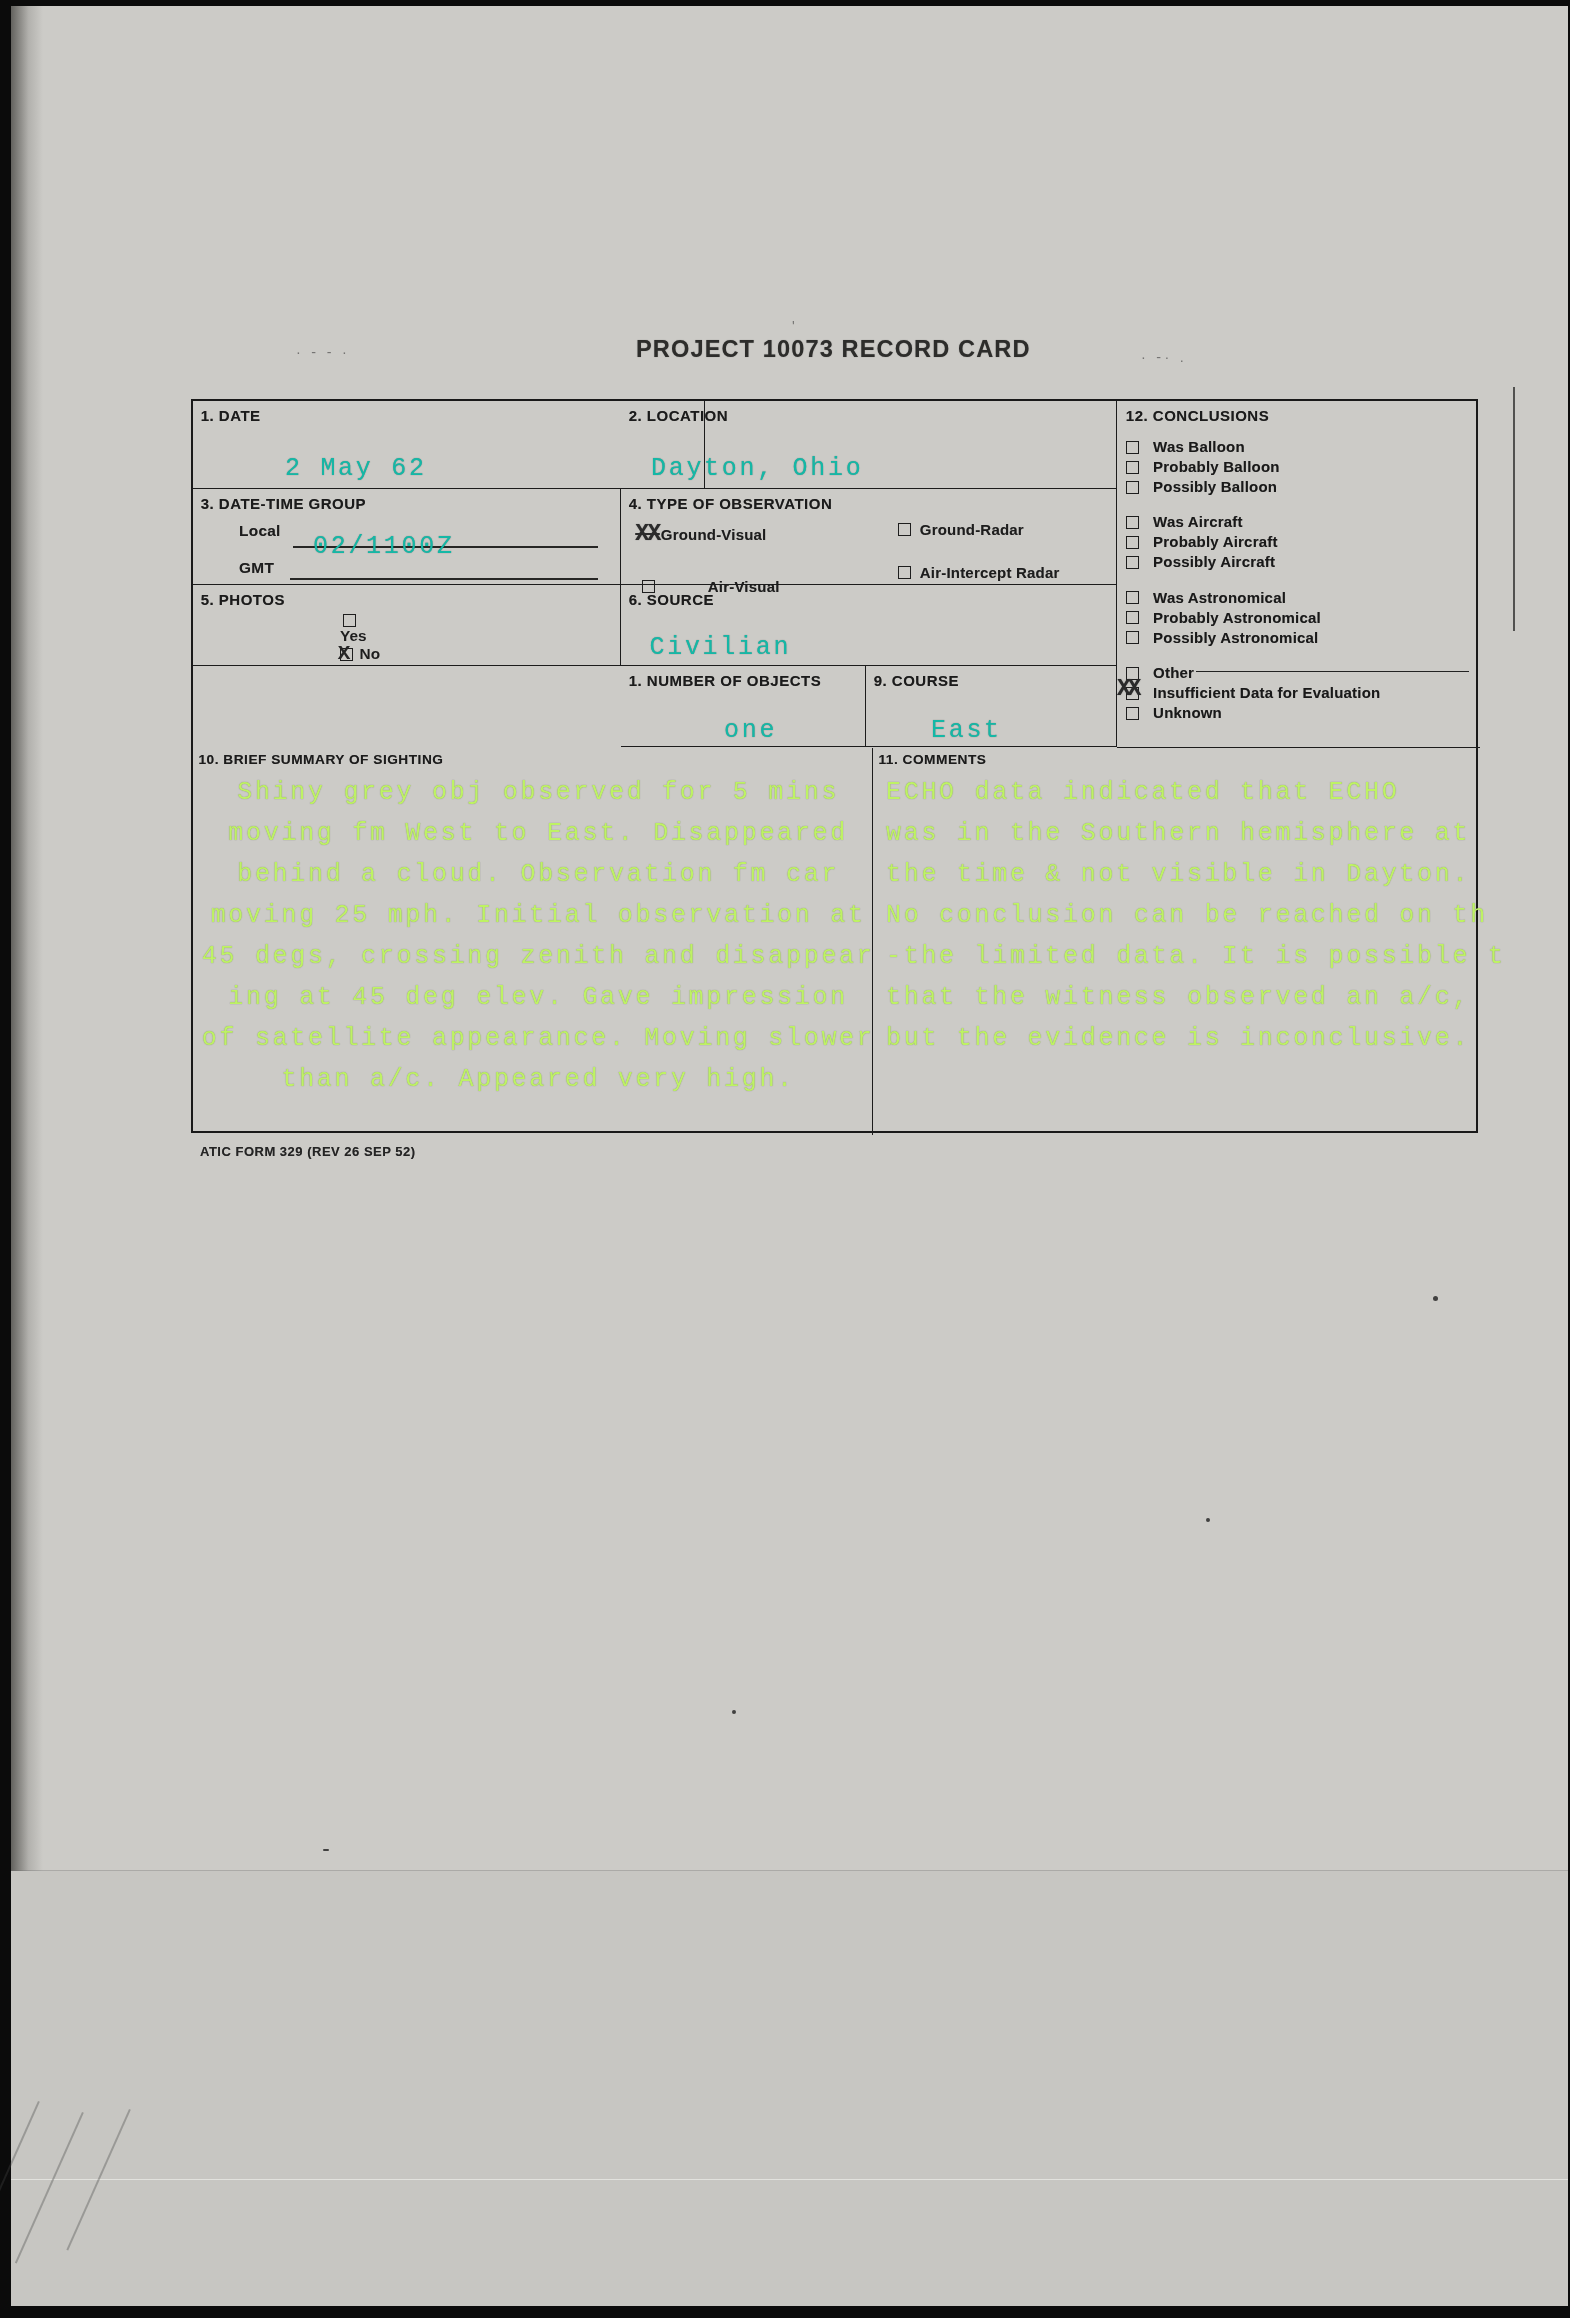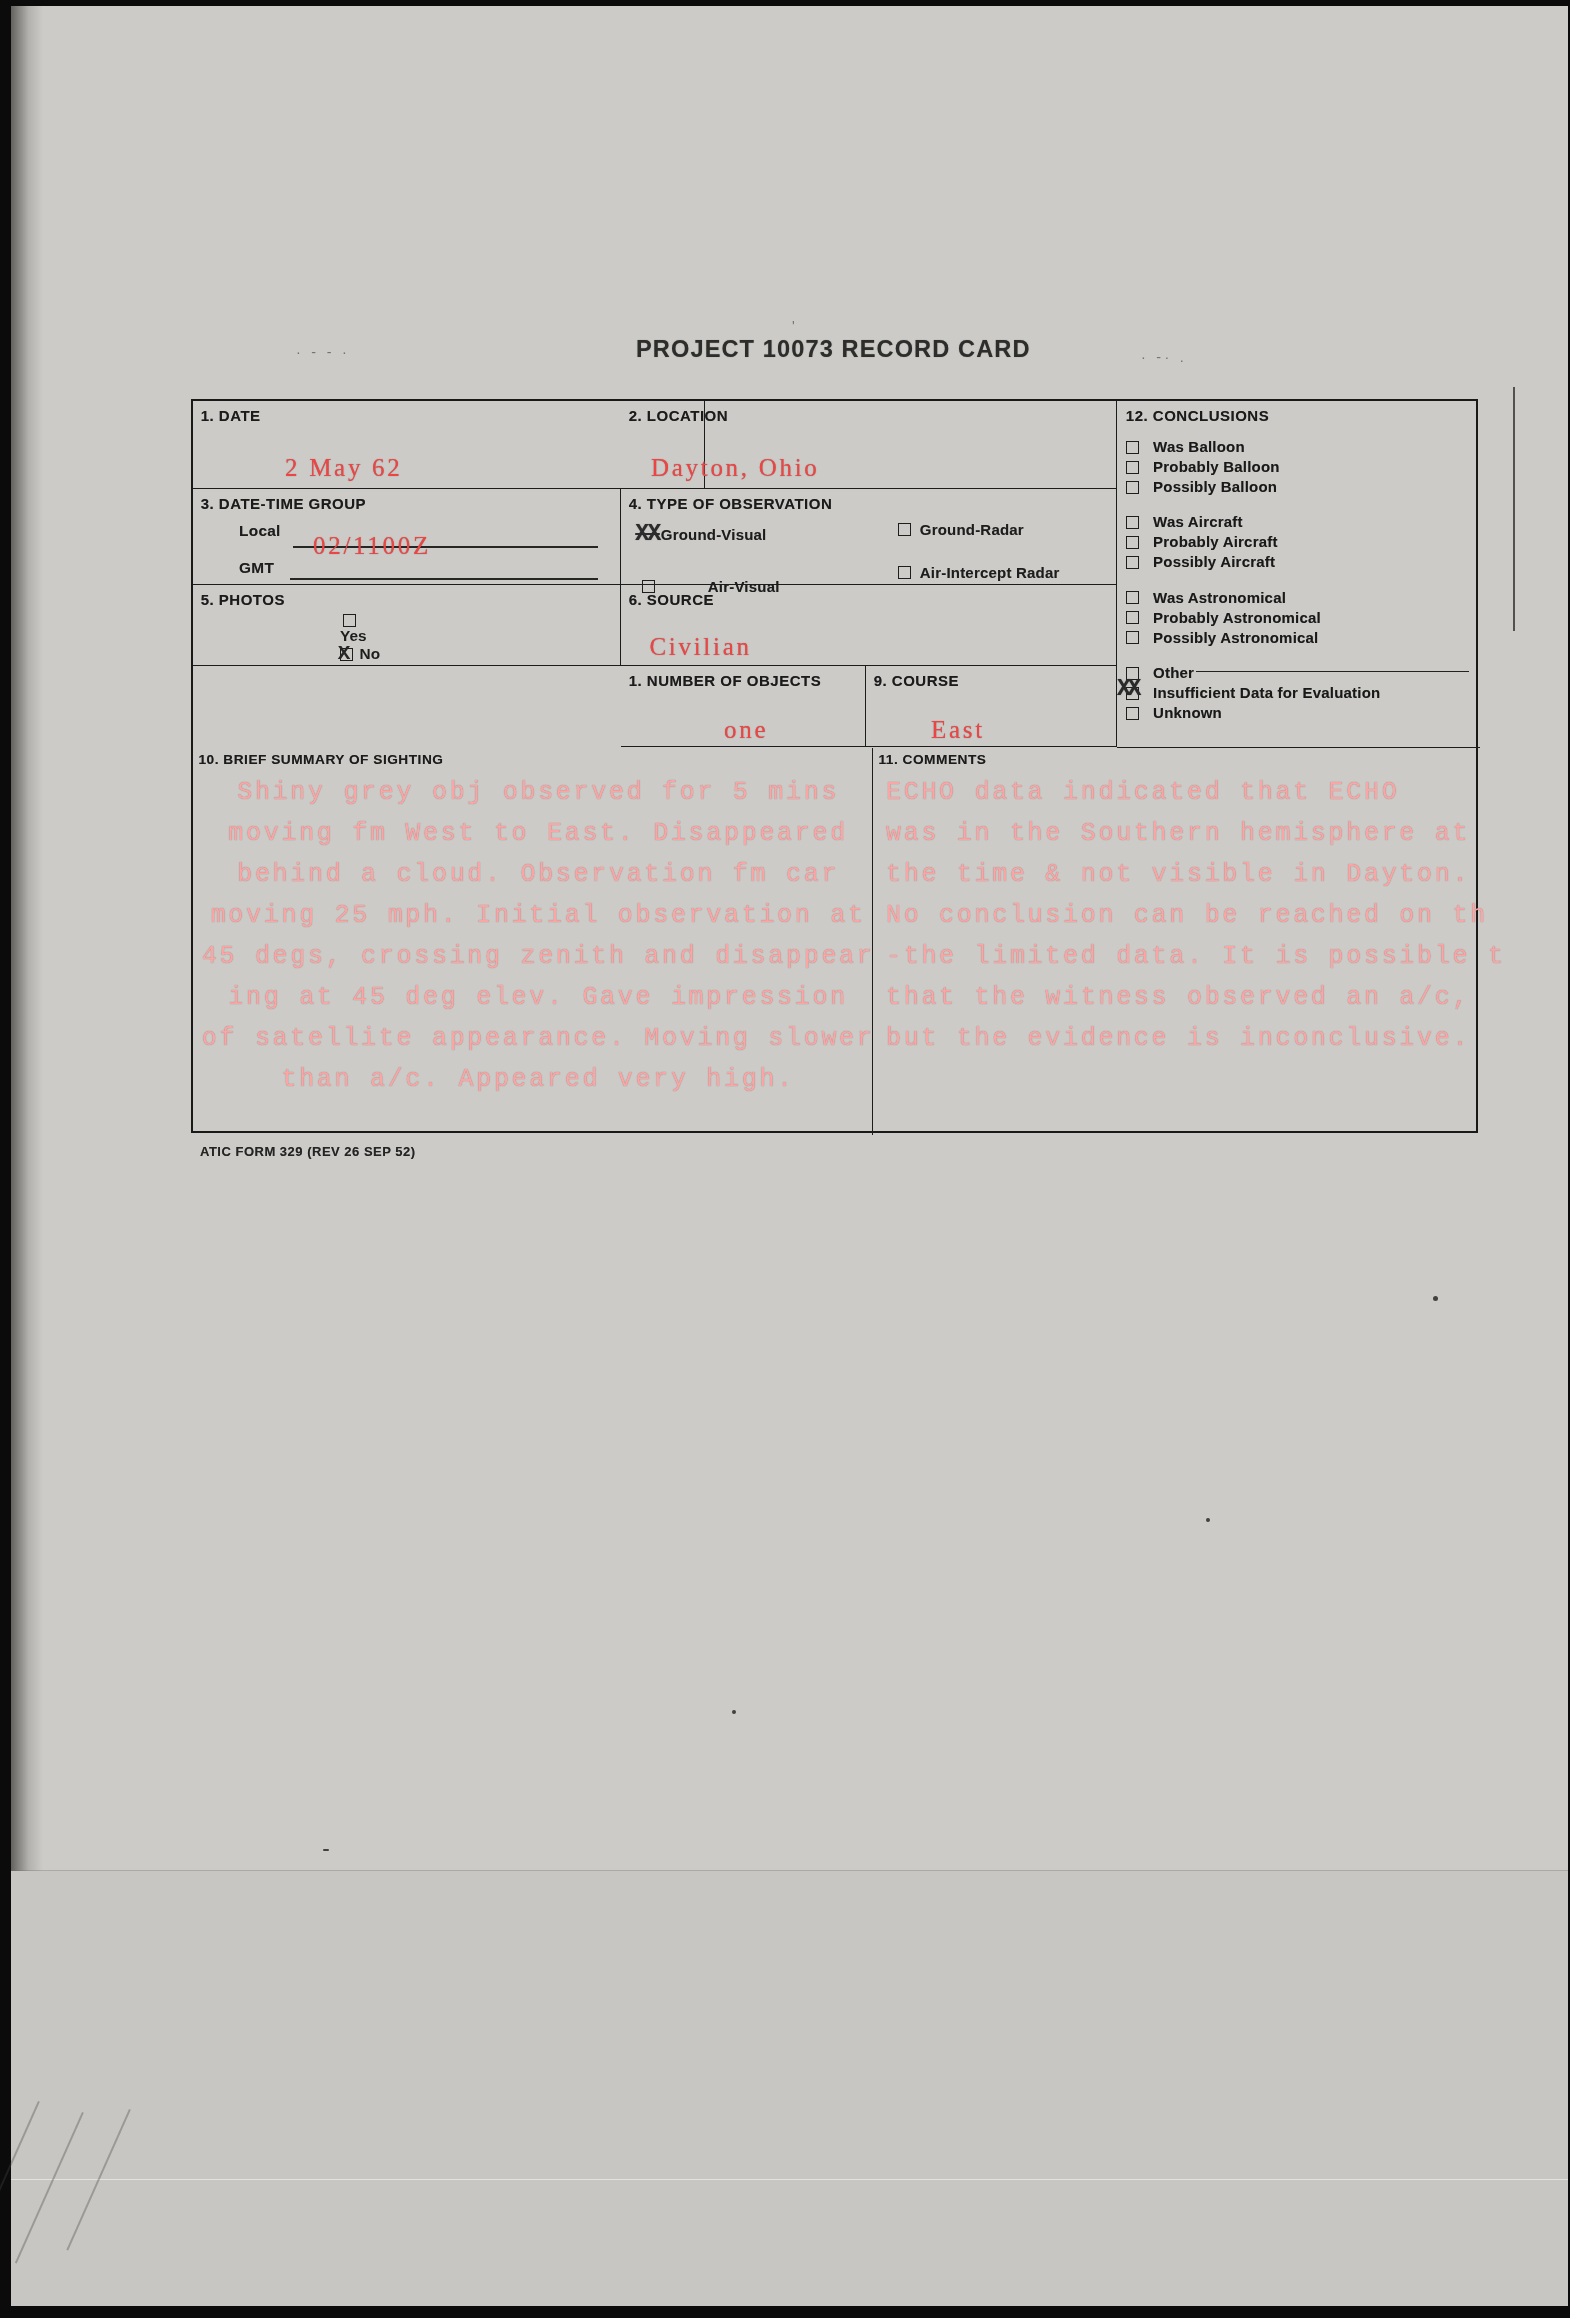--- a/index.html
+++ b/index.html
@@ -17,25 +17,25 @@
      text-shadow:0 0 1.1px rgba(20,20,20,.35);white-space:nowrap;}
 
   .card{position:absolute;left:191px;top:399px;width:1287px;height:734px;
         border:2.2px solid #191919;box-sizing:border-box;}
   .cell{position:absolute;box-sizing:border-box;overflow:visible;}
   .b-r{border-right:1.6px solid #1c1c1c;}
   .b-b{border-bottom:1.6px solid #1c1c1c;}
 
   .cell-label{position:absolute;left:7.7px;top:5.5px;font-size:15px;font-weight:700;
      letter-spacing:0.5px;color:#1b1b1b;text-shadow:0 0 0.5px rgba(0,0,0,.4);white-space:nowrap;}
-  .typed{position:absolute;font-family:Liberation Serif, serif;
-     font-size:25px;letter-spacing:2.7px;color:#ef4444;text-shadow:0 0 1.1px rgba(35,35,35,.45);
+  .typed{position:absolute;font-family:Liberation Mono, monospace;
+     font-size:25px;letter-spacing:2.7px;color:#14b8a6;text-shadow:0 0 1.1px rgba(35,35,35,.45);
      white-space:pre;}
   pre.typed-block{position:absolute;margin:0;font-family:"Liberation Mono","DejaVu Sans Mono",monospace;
-     font-size:25px;line-height:41px;letter-spacing:2.7px;color:#fca5a5;
+     font-size:25px;line-height:41px;letter-spacing:2.7px;color:#bef264;
      text-shadow:0 0 1.1px rgba(35,35,35,.45);white-space:pre;}
 
   .pf-small{font-size:15.4px;font-weight:700;color:#1d1d1d;letter-spacing:0.3px;
      text-shadow:0 0 0.5px rgba(0,0,0,.35);}
   .local-label{position:absolute;left:46px;top:33px;}
   .local-line{position:absolute;left:100px;right:22px;top:39px;height:17.6px;border-bottom:2.2px solid #262624;}
   .gmt-label{position:absolute;left:46px;top:70px;}
   .gmt-line{position:absolute;left:97px;right:22px;top:70px;height:18.6px;border-bottom:2.2px solid #262624;}
   .gmt-value{left:112px;top:43px;margin-left:8px;}
 

